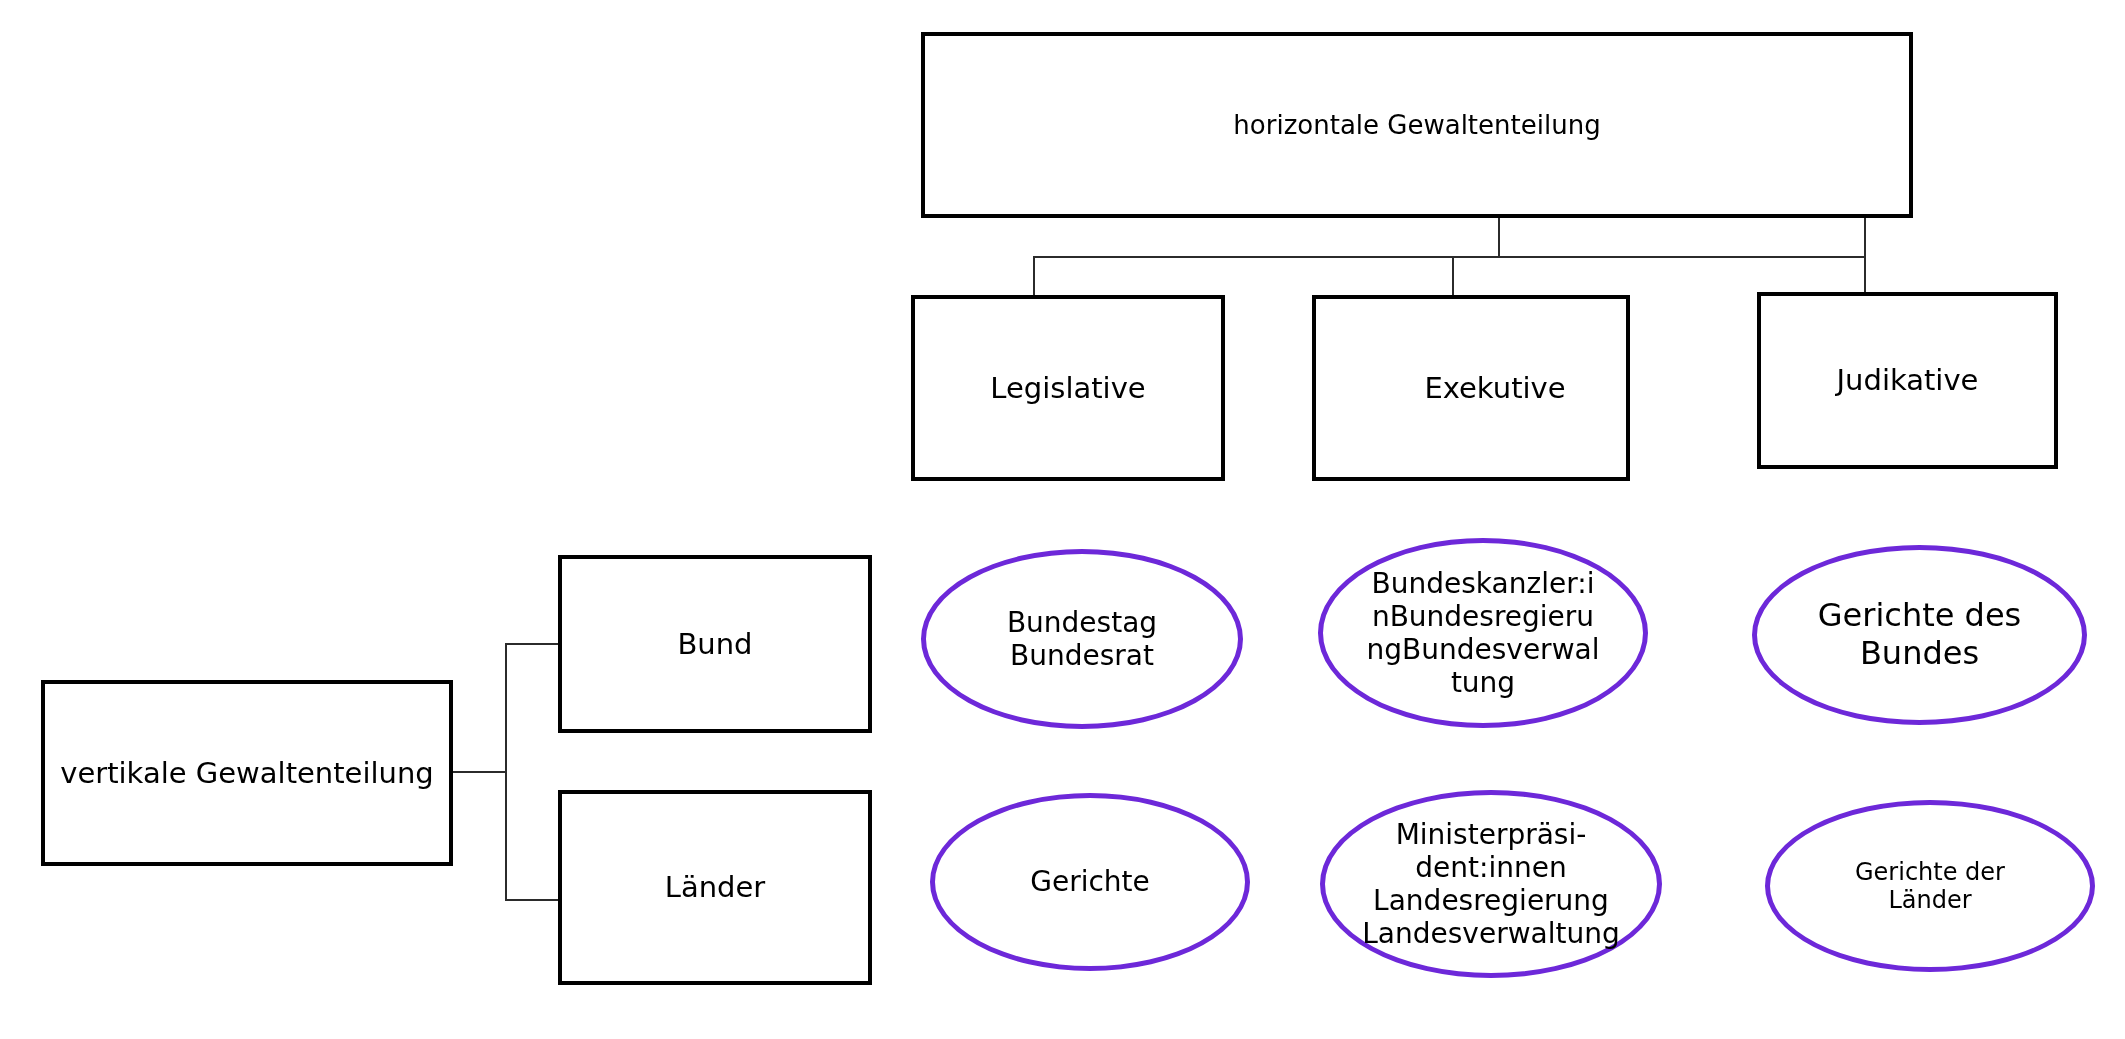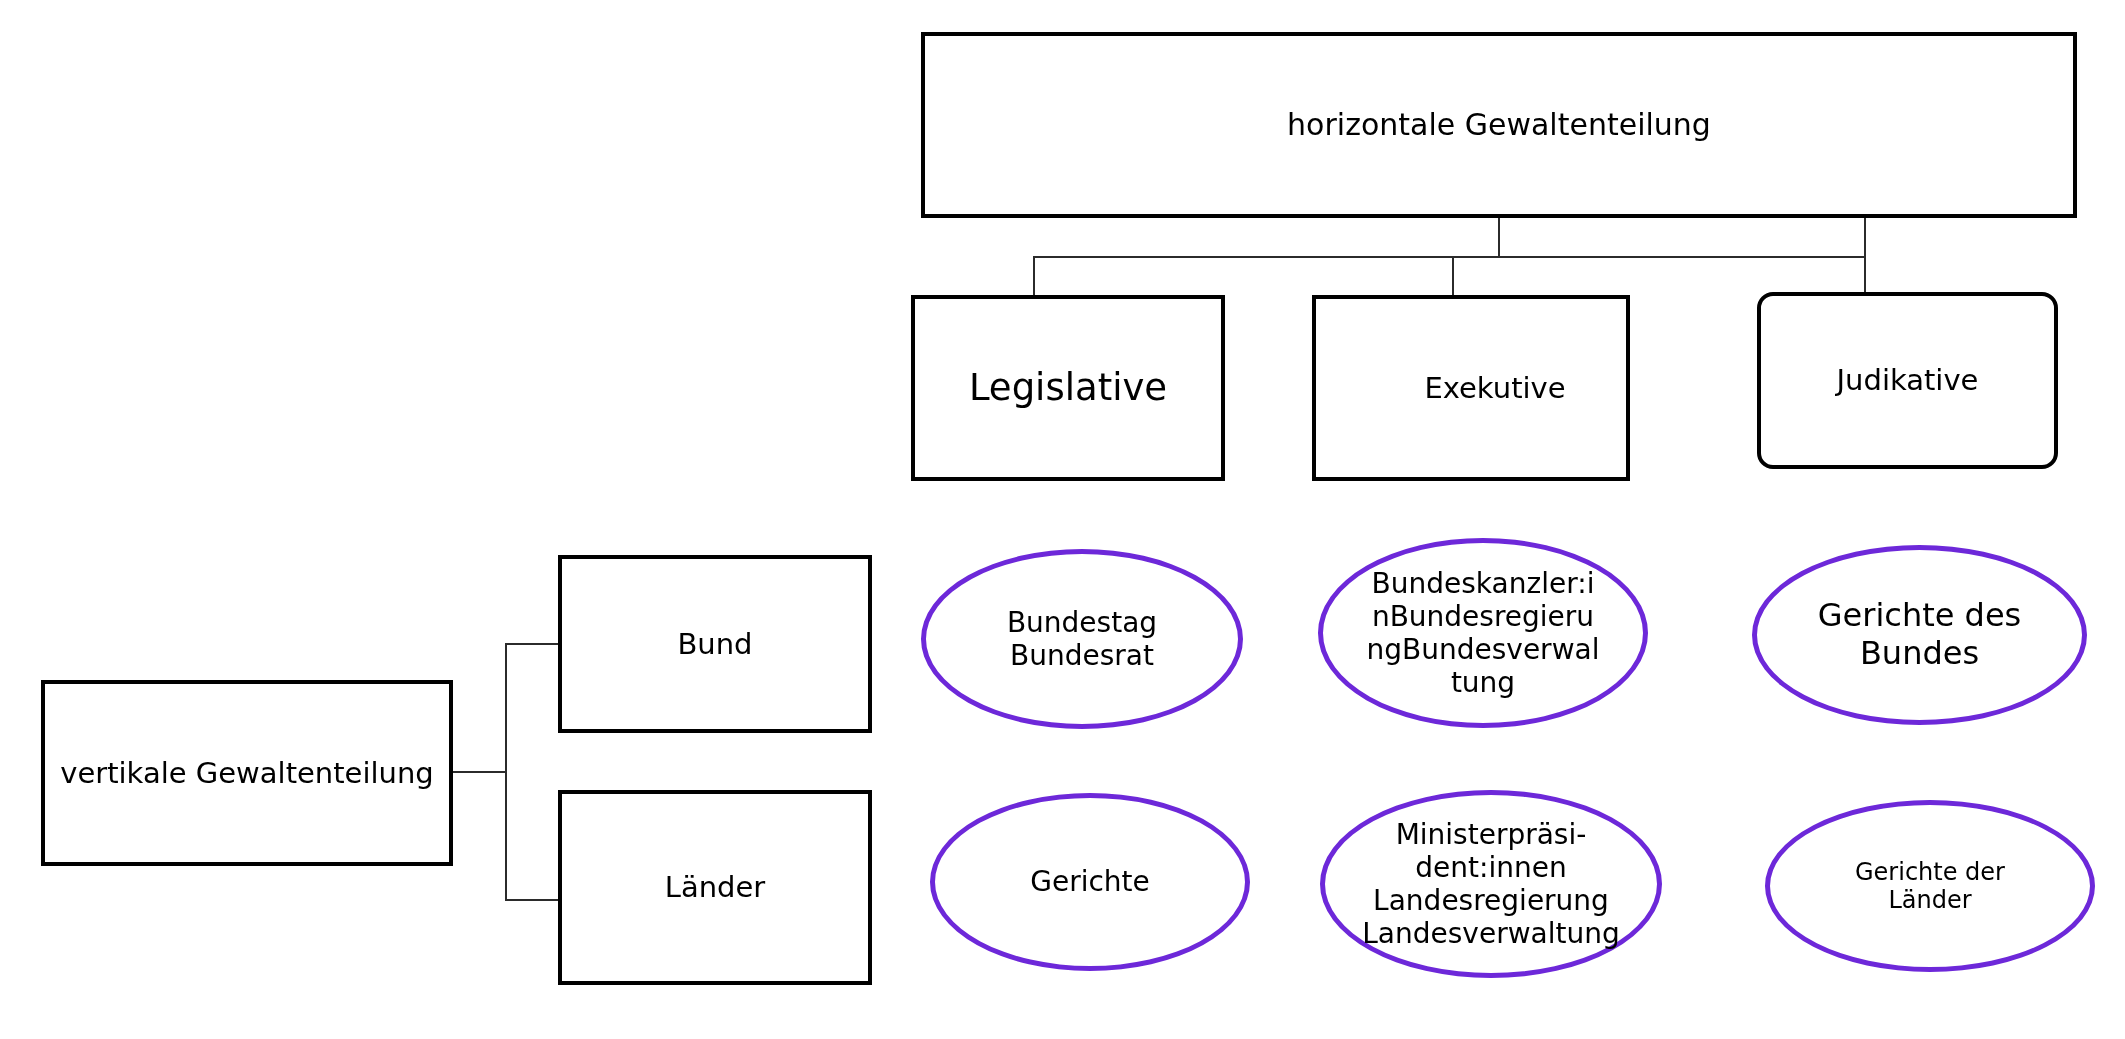--- a/index.html
+++ b/index.html
@@ -47,37 +47,36 @@
   
   .conn{
     position:absolute;
     background:#2b2b2b;
   }
   .conn.h{height:2px;}
   .conn.v{width:2px;}
 
   
   #box-horizontal{
-    left:921px;  top:32px;  width:1156px; height:186px;
-    font-size:30px;
+    left:921px;  top:32px;  width:992px; height:186px;
+    font-size:26px;
   }
   #box-legislative{
     left:911px;  top:295px; width:314px;  height:186px;
-    font-size:37px;
+    font-size:29px;
     justify-content:flex-end;
   }
   #box-exekutive{
     left:1312px; top:295px; width:318px;  height:186px;
     font-size:29px;
     padding-left:48px;
   }
   #box-judikative{
     left:1757px; top:292px; width:301px;  height:177px;
     font-size:29px;
-    border-radius:16px;
   }
 
   #box-vertikal{
     left:41px;   top:680px; width:412px;  height:186px;
     font-size:29px;
   }
   #box-bund{
     left:558px;  top:555px; width:314px;  height:178px;
     font-size:29px;
   }

